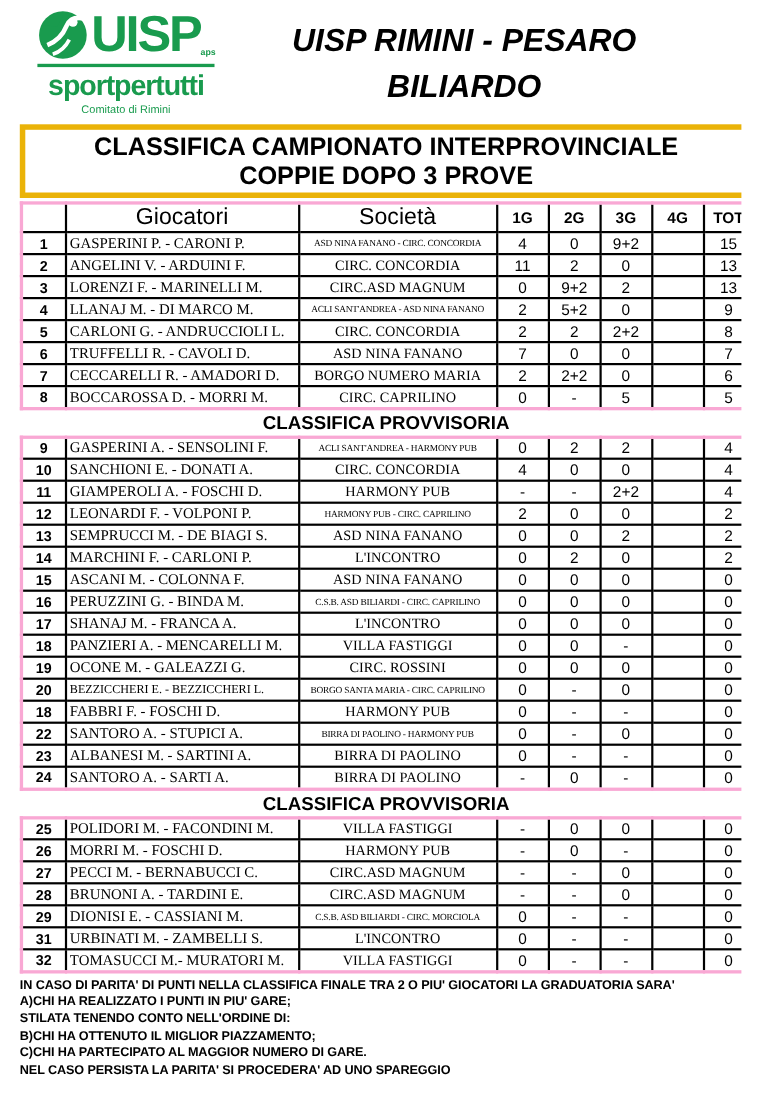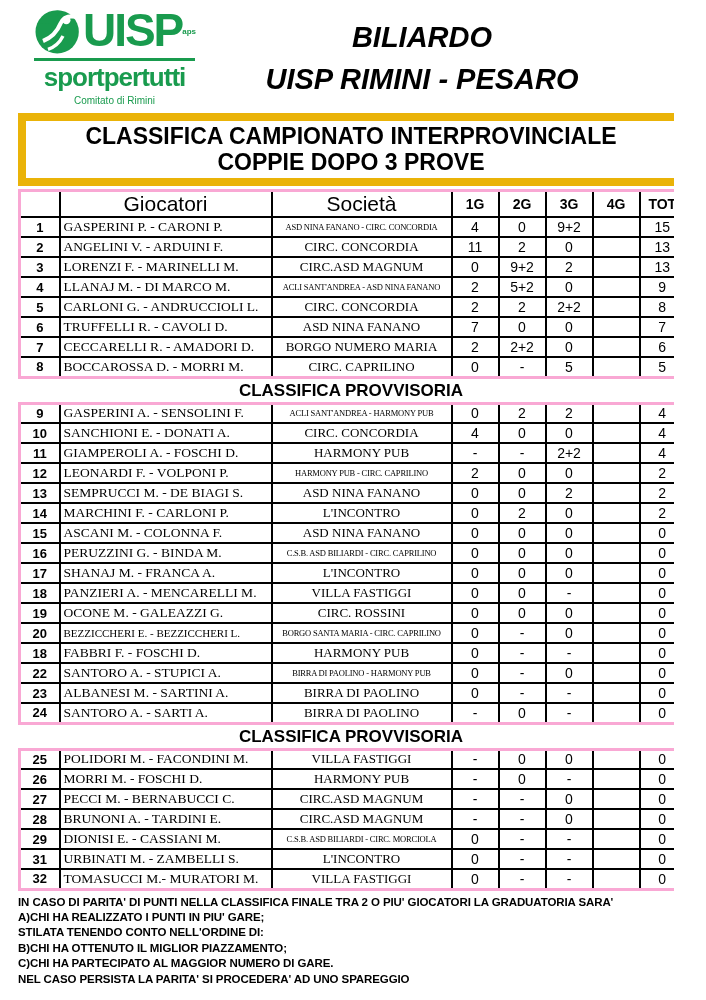--- a/index.html
+++ b/index.html
@@ -10,29 +10,29 @@
     position:relative; overflow:hidden;
     font-family:"Liberation Sans", sans-serif;
   }
 
   
   .letterhead { position:relative; height:113px; }
   .logo { position:absolute; left:32px; top:6px; width:165px; text-align:center; color:var(--green); }
   .logo-row { display:flex; align-items:flex-start; justify-content:center; }
   .emblem svg { width:50px; height:50px; display:block; }
   .uisp-word { font-size:46px; font-weight:bold; letter-spacing:-2px; line-height:48px; color:var(--green); }
-  .aps { font-size:8px; font-weight:bold; color:var(--green); align-self:flex-end; margin-bottom:20px; }
+  .aps { font-size:8px; font-weight:bold; color:var(--green); align-self:flex-end; margin-bottom:4px; }
   .logo-rule { height:3px; background:var(--green); margin:2px 2px 1px; }
   .tagline { font-size:26px; font-weight:bold; letter-spacing:-1px; color:var(--green); line-height:30px; }
   .committee { font-size:10px; color:var(--green); margin-top:3px; }
   .doc-title { position:absolute; left:190px; right:20px; top:16px; text-align:center;
                font-weight:bold; font-style:italic; font-size:29px; line-height:42px; }
 
   
-  .title-box { width:666px; margin:0 0 3px 18px; border:8px solid #eab308; text-align:center;
+  .title-box { width:666px; margin:0 0 3px 18px; border:5px solid #eab308; text-align:center;
                font-weight:bold; font-size:23px; line-height:26px; padding:2px 0 3px; }
 
   
   table { border-collapse:collapse; table-layout:fixed; width:666px; margin-left:18px;
           border:3px solid #f9a8d4; }
   th, td { border:2px solid #000; padding:0; text-align:center; vertical-align:middle;
            overflow:hidden; white-space:nowrap; height:20px; }
   thead th { height:26px; }
   th.h-players, th.h-society { font-size:21px; font-weight:normal; }
   th.h-g { font-size:14px; font-weight:bold; }
@@ -68,22 +68,22 @@
           </svg>
         </span>
         <span class="uisp-word">UISP</span>
         <span class="aps">aps</span>
       </div>
       <div class="logo-rule"></div>
       <div class="tagline">sportpertutti</div>
       <div class="committee">Comitato di Rimini</div>
     </div>
     <div class="doc-title">
+      <div>UISP RIMINI - PESARO</div>
       <div>BILIARDO</div>
-      <div>UISP RIMINI - PESARO</div>
     </div>
   </header>
 
   <div class="title-box">
     <div>CLASSIFICA CAMPIONATO INTERPROVINCIALE</div>
     <div>COPPIE DOPO 3 PROVE</div>
   </div>
 
   <main id="sections">
       <table>

